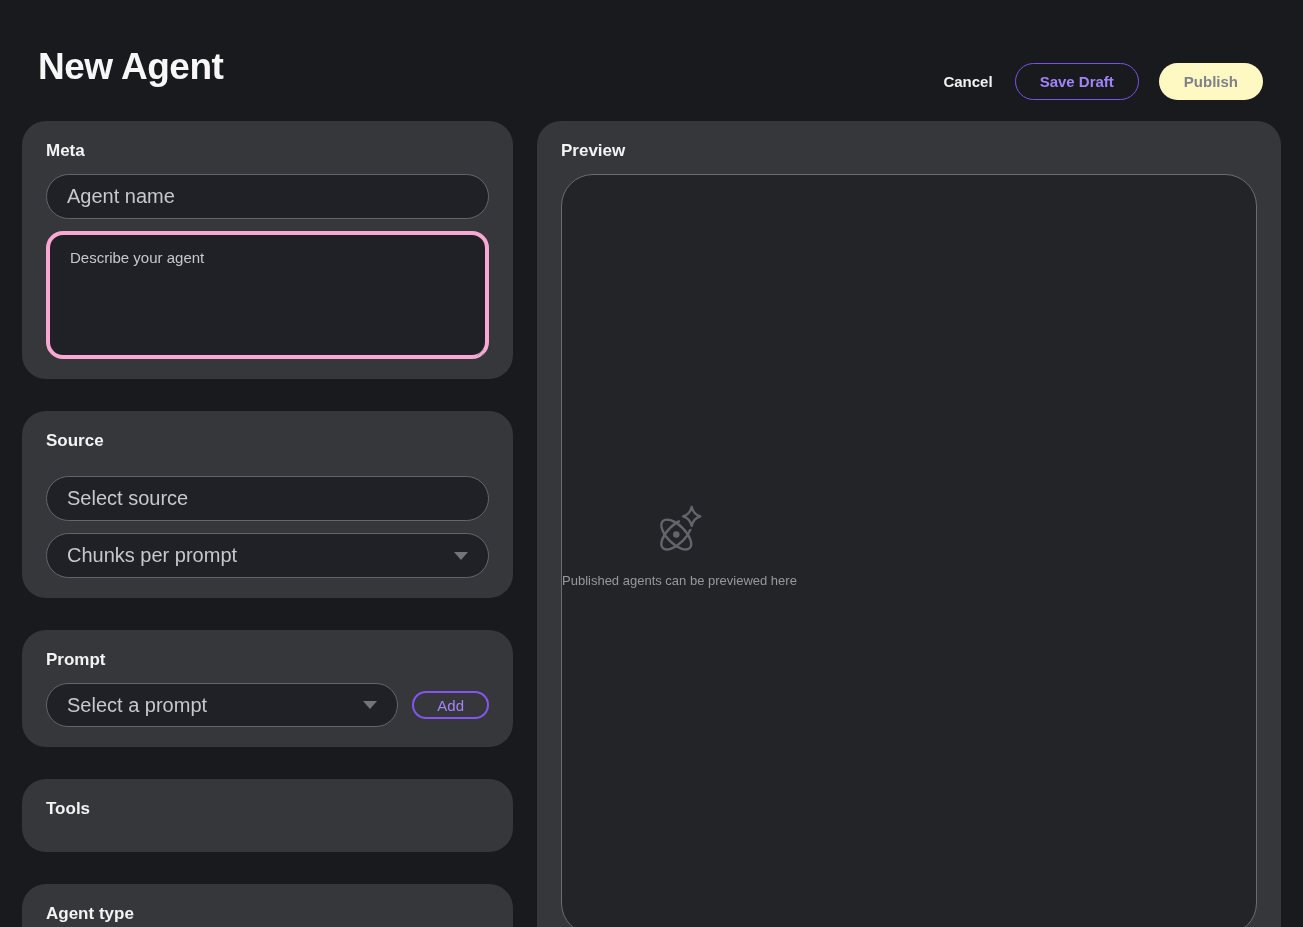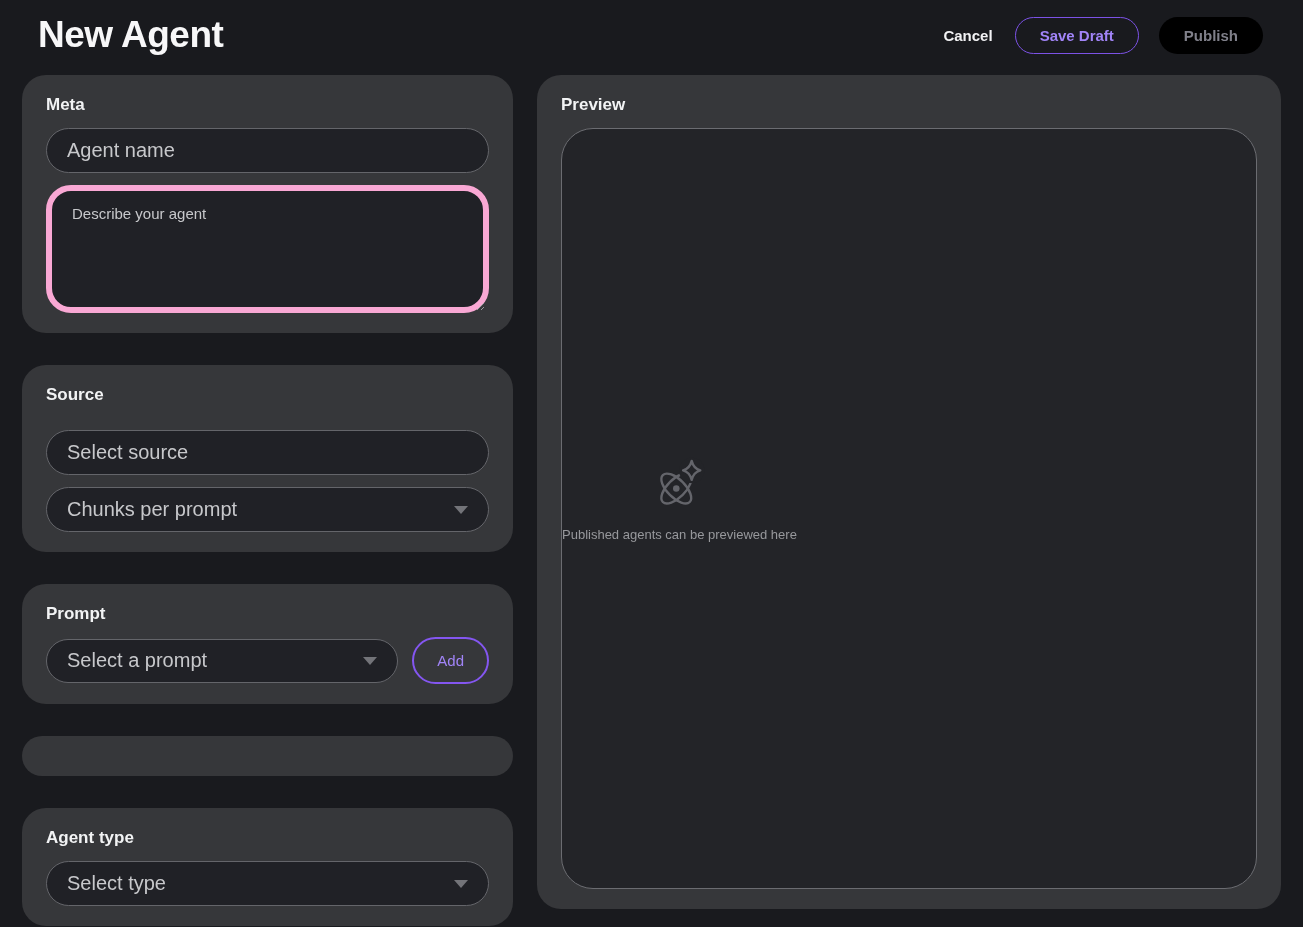--- a/index.html
+++ b/index.html
@@ -6,22 +6,23 @@
   html, body {
     width: 1303px; height: 927px;
     background: #191a1e;
     font-family: "Liberation Sans", sans-serif;
     overflow: hidden;
   }
 
   
   .header {
     height: 70px;
-    display: flex; align-items: center; justify-content: space-between;
+    display: flex; justify-content: space-between;
     padding: 0 40px 0 38px;
+    margin-top: 46px;
   }
   .page-title {
     color: #f7f7f8;
     font-size: 37px;
     font-weight: 800;
     letter-spacing: -0.5px;
   }
   .header-actions { display: flex; align-items: center; gap: 20px; }
   .btn {
     font-family: Liberation Sans, sans-serif;
@@ -32,21 +33,21 @@
     border: none;
   }
   .btn-text { color: #f2f2f4; padding: 8px 2px; }
   .btn-outline {
     color: #a184f7;
     border: 1px solid #7c52e6;
     padding: 9px 24px;
   }
   .btn-disabled {
     color: #80808a;
-    background: #000000;
+    background: #fef9c3;
     padding: 10px 25px;
     cursor: default;
   }
 
   
   .main {
     display: flex;
     gap: 24px;
     padding: 5px 22px 18px 22px;
     height: 857px;
@@ -91,41 +92,41 @@
     border-left: 7px solid transparent;
     border-right: 7px solid transparent;
     border-top: 8px solid #737479;
   }
   .textarea-wrap { position: relative; margin-top: 12px; }
   .textarea {
     display: block;
     width: 100%;
     height: 128px;
     background: #202126;
-    border: 6px solid #f9a8d4;
-    border-radius: 25px;
+    border: 4px solid #f9a8d4;
+    border-radius: 17px;
     color: #e8e9ea;
     font-family: "Liberation Sans", sans-serif;
     font-size: 15px;
     padding: 14px 20px;
     resize: none;
     outline: none;
   }
   .textarea::placeholder { color: #c7c8cb; opacity: 1; }
   .resize-handle {
     position: absolute; right: 4px; bottom: 2px;
     cursor: nwse-resize; line-height: 0;
   }
   .stack-12 > * + * { margin-top: 12px; }
 
   
   .prompt-row { display: flex; align-items: center; gap: 14px; }
   .prompt-row .select-field { flex: 1; height: 44px; }
   .add-button {
-    height: 47px;
+    height: 28px;
     padding: 0 23px;
     border: 2px solid #8456f0;
     border-radius: 999px;
     background: transparent;
     color: #a184f7;
     font-family: "Liberation Sans", sans-serif;
     font-size: 15px; font-weight: 500;
     cursor: pointer;
   }
 
@@ -195,20 +196,21 @@
       <div class="prompt-row">
         <div class="select-field">
           <span class="select-text">Select a prompt</span>
           <span class="caret"></span>
         </div>
         <button class="add-button">Add</button>
       </div>
     </div>
 
     <div class="card">
+      <div class="section-title">Tools</div>
     </div>
 
     <div class="card">
       <div class="section-title">Agent type</div>
       <div class="select-field">
         <span class="select-text">Select type</span>
         <span class="caret"></span>
       </div>
     </div>
 

